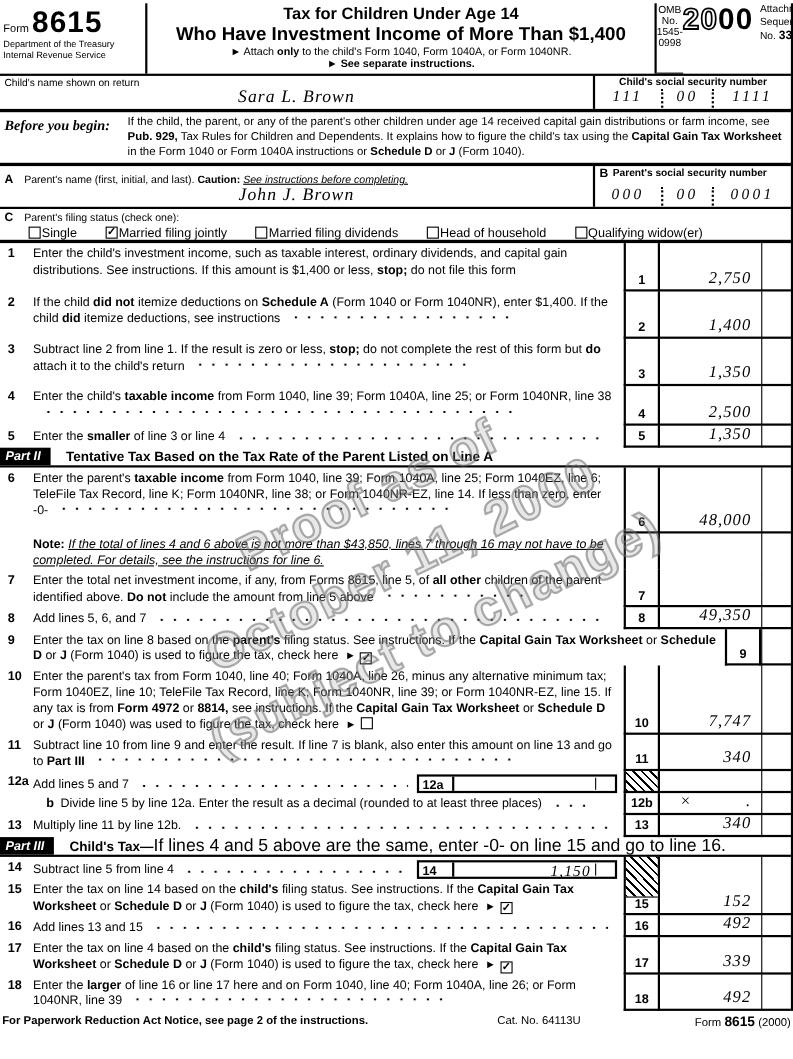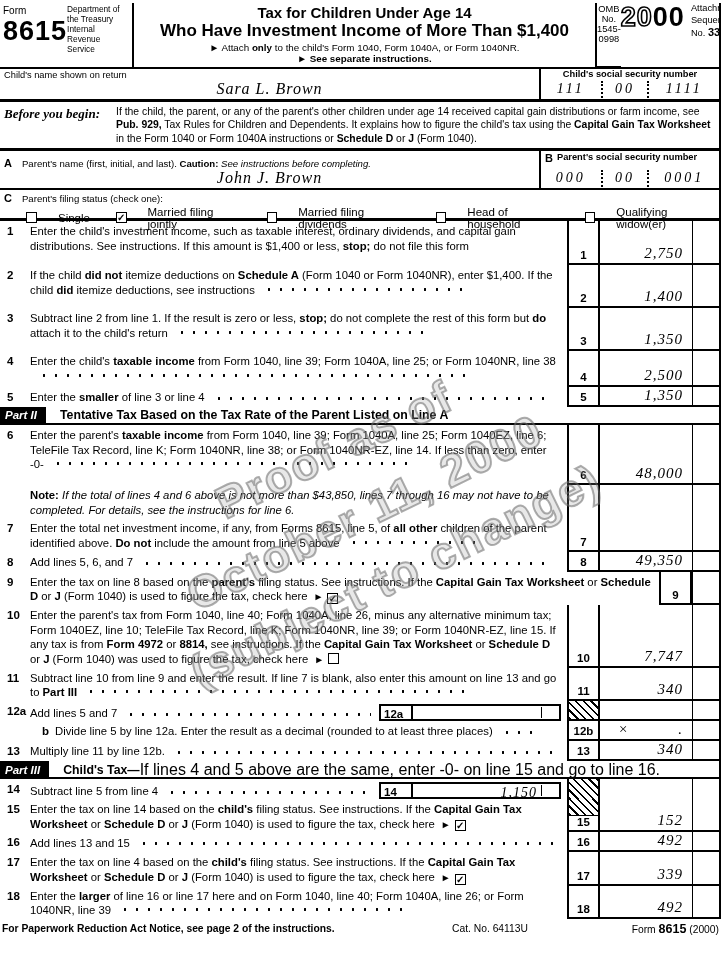--- a/index.html
+++ b/index.html
@@ -3,26 +3,26 @@
 <meta charset="utf-8">
 <style>
   * { box-sizing: border-box; margin:0; padding:0; }
   html,body { background:#fff; }
   body { width:721px; height:963px; font-family:"Liberation Sans",sans-serif; color:#000; position:relative; overflow:hidden; }
   .page { width:721px; height:963px; position:relative; background:#fff; padding-top:3px; }
   .sheet { border-right:2px solid #000; }
 
   
   .rt-b { font-weight:bold; }
-  .rt-i { font-style:italic; }
+  .rt-i { font-style:italic;text-decoration:underline; }
   .hw { font-family:"Liberation Serif","DejaVu Serif",serif; font-style:italic; font-size:15px; letter-spacing:1px; }
 
   
   .hdr { display:flex; border-bottom:2px solid #000; height:66px; }
-  .h-left { width:134px; padding:2px 3px 1px 3px; border-right:2px solid #000; display:flex; flex-direction:row; justify-content:flex-start;}
+  .h-left { width:134px; padding:2px 3px 1px 3px; border-right:2px solid #000; display:flex; flex-direction:column; justify-content:flex-start;}
   .h-form-line { font-size:10px; }
   .h-form-word { font-size:10px; }
   .h-form-num { font-size:27px; font-weight:bold; letter-spacing:1px; }
   .h-dept { font-size:8.3px; line-height:1.2; }
   .h-center { flex:1; text-align:center; padding:1px 4px; }
   .h-t1 { font-size:15px; font-weight:bold; }
   .h-t2 { font-size:17px; font-weight:bold; }
   .h-attach { font-size:9.8px; margin-top:1px; }
   .h-see { font-size:9.8px; font-weight:bold; }
   .h-right { width:124px; border-left:2px solid #000; display:flex; flex-direction:row; }
@@ -56,21 +56,21 @@
   .letter { font-weight:bold; font-size:11px; margin-right:10px; }
   .a-label { font-size:9.6px; }
   .b-right { width:180px; border-left:2px solid #000; display:flex; flex-direction:column; padding-top:1px; }
   .b-lab { display:flex; padding:0 0 0 4px; }
   .b-lab .letter { margin-right:4px; }
 
   
   .crow { border-bottom:3px solid #000; padding:2px 4px 3px 4px; height:31px; }
   .c-line1 { font-size:9.6px; }
   .c-opts { display:flex; gap:26px; margin-top:2px; padding-left:22px; font-size:11.5px; align-items:center; }
-  .fs-opt { display:flex; align-items:center; gap:21px; }
+  .fs-opt { display:flex; align-items:center; gap:1px; }
 
   
   .cb { display:inline-block; width:11px; height:11px; border:1.6px solid #000; position:relative; vertical-align:-1.5px; background:#fff; }
   .cb.on::after { content:""; }
   .cb { font-size:10px; font-weight:bold; line-height:10px; text-align:center; }
   .ptr { font-size:10px; margin:0 4px 0 6px; }
 
   
   .pbar { display:flex; align-items:stretch; border-bottom:2px solid #000; height:18px; }
   .tag { background:#000; color:#fff; font-weight:bold; font-style:italic; font-size:11.5px; padding:1px 9px 0 5px; display:flex; align-items:center; white-space:nowrap; }

